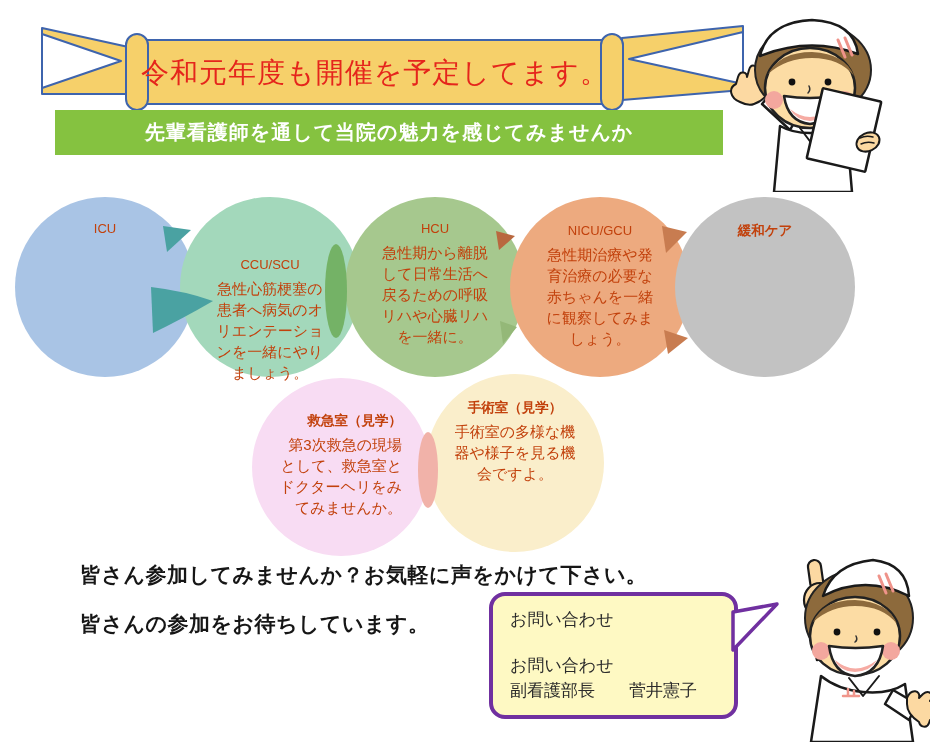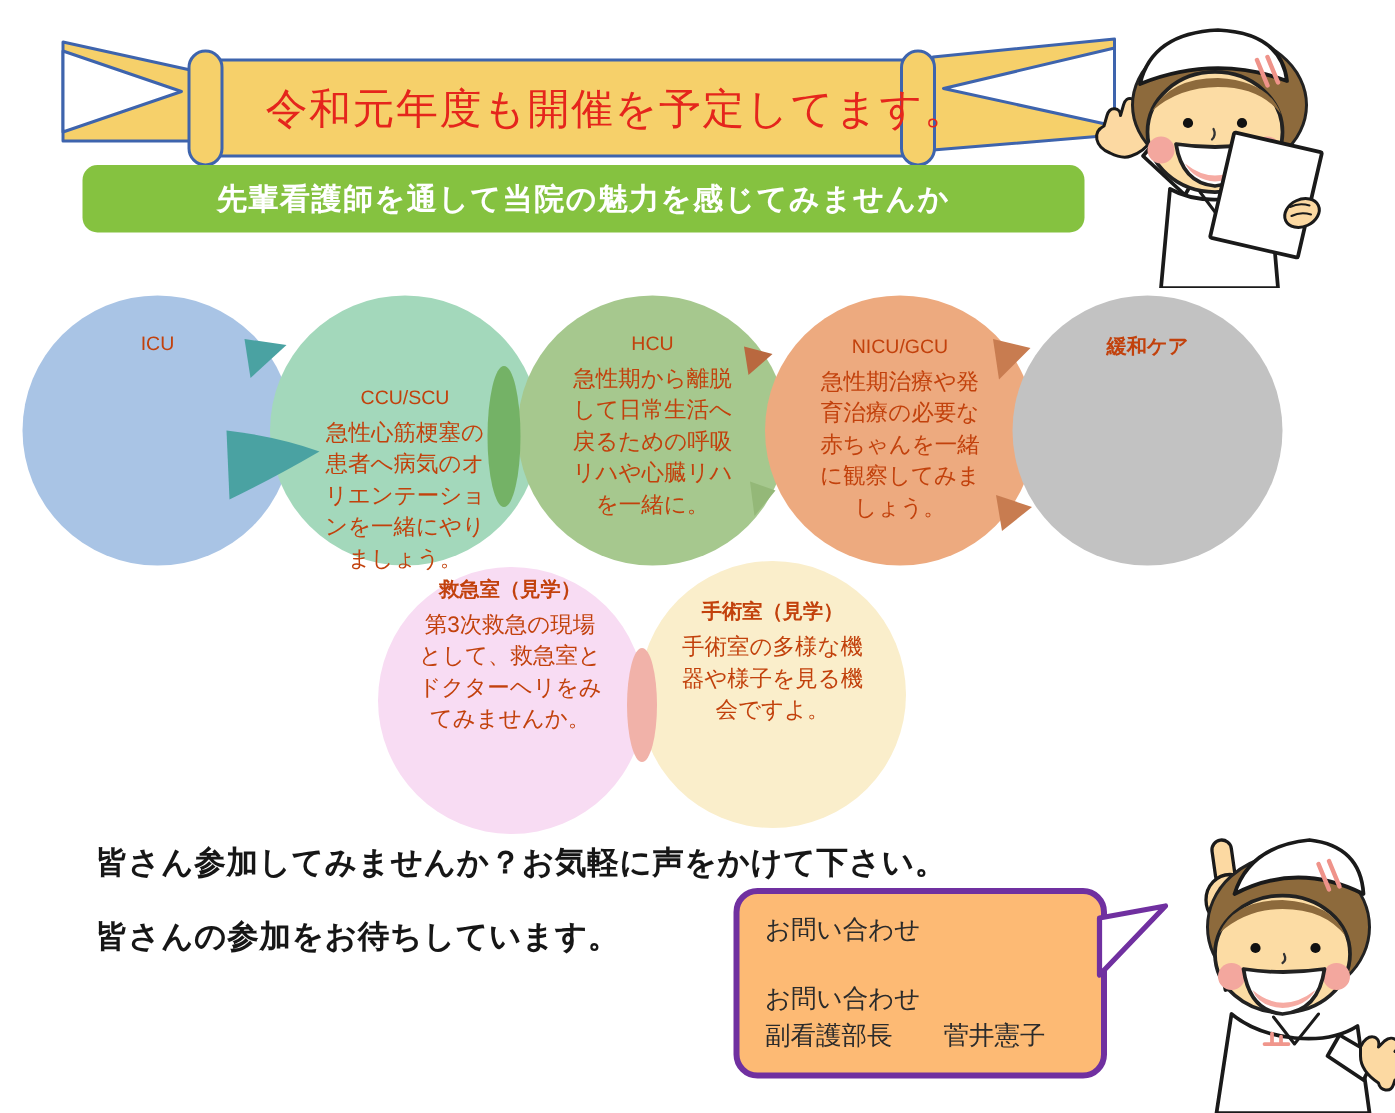--- a/index.html
+++ b/index.html
@@ -5,38 +5,38 @@
   html,body{margin:0;padding:0;background:#fff;}
   #canvas{
     position:relative;width:930px;height:742px;background:#ffffff;
     font-family:"Liberation Sans","DejaVu Sans",sans-serif;overflow:hidden;
   }
   .abs{position:absolute;}
   
   #ribbon-title{
     left:140px;top:54px;width:470px;text-align:center;
     font-size:28px;letter-spacing:1px;color:var(--title-color,#e5251c);
-    font-weight:500;white-space:nowrap;margin-left:36px;
+    font-weight:500;white-space:nowrap;
   }
   
   #sub-banner{
     left:55px;top:110px;width:668px;height:45px;background:var(--banner-bg,#85c240);
     display:flex;align-items:center;justify-content:center;
-    color:var(--banner-text,#ffffff);font-size:20px;font-weight:600;letter-spacing:1px;border-radius:10px;
+    color:var(--banner-text,#ffffff);font-size:20px;font-weight:600;letter-spacing:1px;
   }
   .disc{position:absolute;border-radius:50%;}
   .ctext{position:absolute;text-align:center;color:#c2410c;}
   .ctext .head{font-size:13px;line-height:17px;margin-bottom:5px;white-space:nowrap;}
   .ctext .body{font-size:15px;line-height:21px;word-break:break-all;}
   .ctext.bold-head .head{font-weight:700;font-size:13.5px;}
-  .footer-line{position:absolute;left:64px;font-size:21px;font-weight:700;color:#161616;
+  .footer-line{position:absolute;left:80px;font-size:21px;font-weight:700;color:#161616;
     letter-spacing:0.5px;white-space:nowrap;}
   #contact-bubble{
     left:489px;top:592px;width:249px;height:127px;box-sizing:border-box;
-    background:#fdba74;border:4px solid var(--bubble-border,#7030a0);border-radius:16px;
+    background:#fef9c3;border:4px solid var(--bubble-border,#7030a0);border-radius:16px;
     padding:11px 10px 0 17px;color:#2b2b2b;font-size:17px;line-height:25px;
   }
   #contact-org{margin-top:21px;}
   svg{display:block;}
 </style>
 </head>
 <body>
 
 <div id="canvas">
 
@@ -87,21 +87,21 @@
     <div class="head">HCU</div>
     <div class="body">急性期から離脱して日常生活へ戻るための呼吸リハや心臓リハを一緒に。</div>
   </div>
   <div class="ctext" style="left:544px;top:222px;width:112px;">
     <div class="head">NICU/GCU</div>
     <div class="body">急性期治療や発育治療の必要な赤ちゃんを一緒に観察してみましょう。</div>
   </div>
   <div class="ctext bold-head" style="left:709px;top:222px;width:112px;">
     <div class="head">緩和ケア</div>
   </div>
-  <div class="ctext bold-head" style="left:278px;top:384px;width:124px;">
+  <div class="ctext bold-head" style="left:278px;top:412px;width:124px;text-align:right;">
     <div class="head">救急室（見学）</div>
     <div class="body">第3次救急の現場として、救急室とドクターヘリをみてみませんか。</div>
   </div>
   <div class="ctext bold-head" style="left:453px;top:399px;width:124px;">
     <div class="head">手術室（見学）</div>
     <div class="body">手術室の多様な機器や様子を見る機会ですよ。</div>
   </div>
 
   <div class="footer-line" style="top:561px;">皆さん参加してみませんか？お気軽に声をかけて下さい。</div>
   <div class="footer-line" style="top:610px;">皆さんの参加をお待ちしています。</div>

